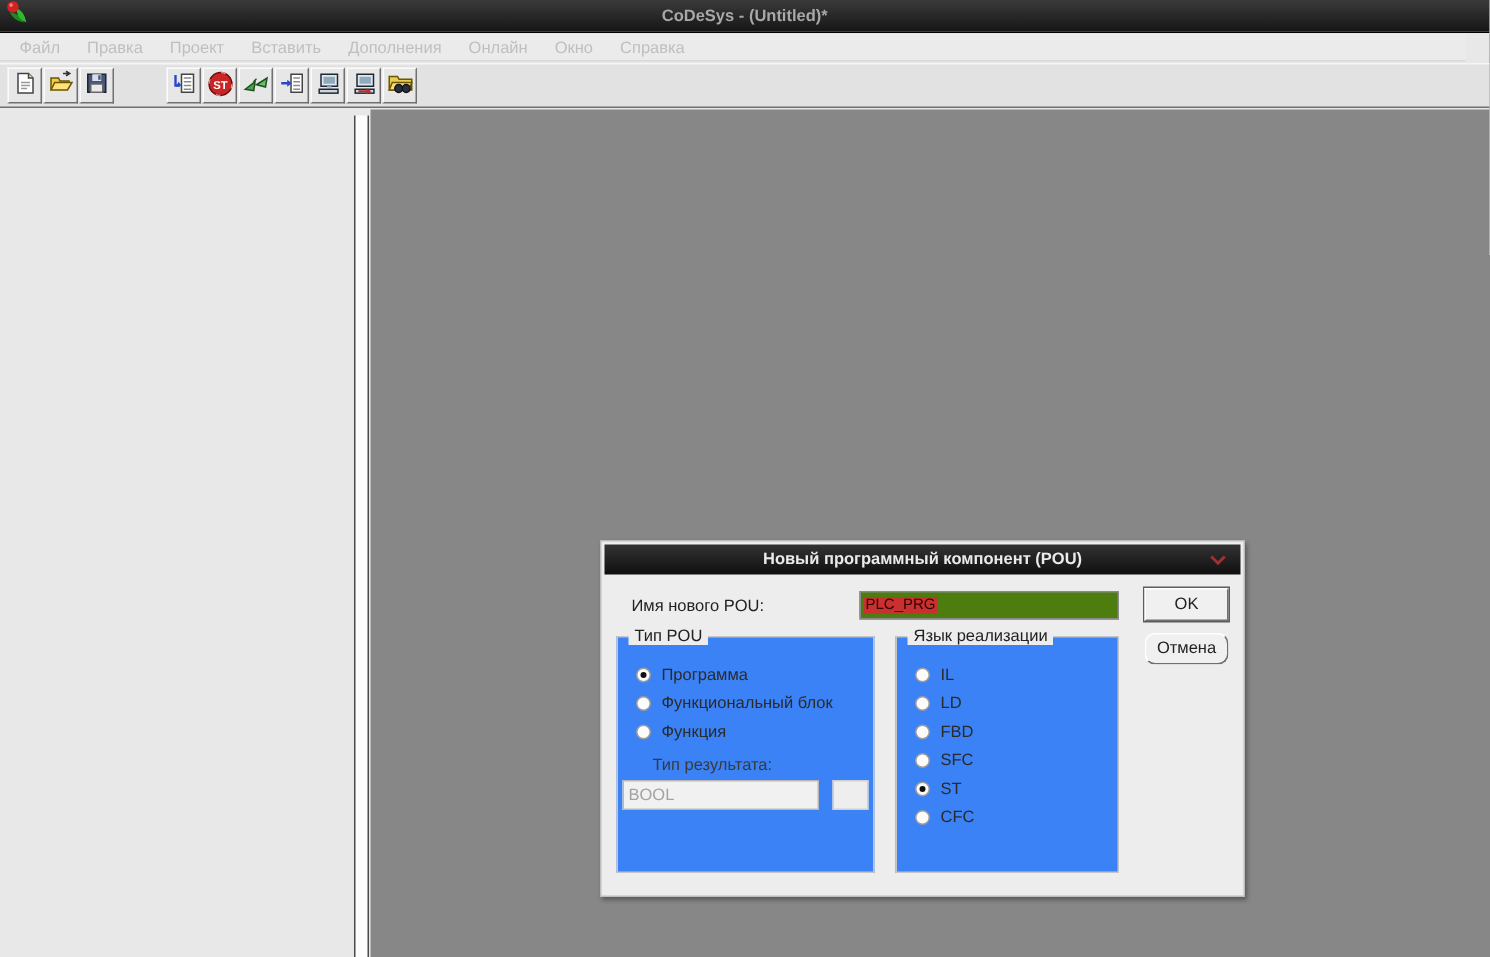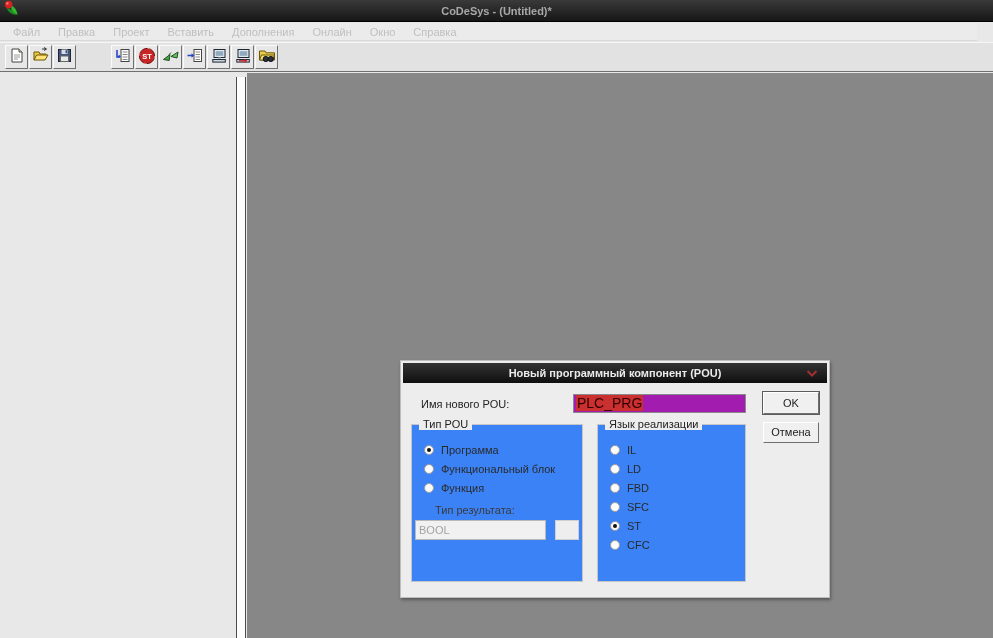--- a/index.html
+++ b/index.html
@@ -45,31 +45,31 @@
   .dialog { position:absolute; left:400px; top:360px; width:430px; height:238px;
     background:#ededed; border:1px solid #bdbdbd; padding:2px;
     box-shadow:1px 2px 3px rgba(0,0,0,.35); }
   .dialog-titlebar { height:20px; background:linear-gradient(#333,#0f0f0f);
     display:flex; align-items:center; justify-content:center; position:relative; }
   .dialog-title { color:#eaeaea; font-size:11px; font-weight:bold; }
   .dialog-chevron { position:absolute; right:9px; top:7px; line-height:0; }
 
   .dlg-label { position:absolute; font-size:11px; color:#222; }
   .name-input { position:absolute; left:172px; top:33px; width:173px; height:19px;
-    background:#a21caf; border:1px solid #8a8a8a; font-size:14px; line-height:17px;
+    background:#4d7c0f; border:1px solid #8a8a8a; font-size:10px; line-height:17px;
     padding-left:2px; cursor:text; }
   .sel-text { background:#c9302f; color:#330000; padding:0 1px; }
 
   .btn95 { position:absolute; width:56px; height:21px; background:#f0f0f0;
     border-top:1px solid #fff; border-left:1px solid #fff;
     border-right:1px solid #6f6f6f; border-bottom:1px solid #6f6f6f;
     font-family:"Liberation Sans",sans-serif; font-size:11px; color:#222;
     text-align:center; line-height:19px; cursor:default; padding:0; }
   .btn-ok { left:362px; top:31px; height:22px; box-shadow:0 0 0 1px #5c5c5c; }
-  .btn-cancel { left:362px; top:61px; }
+  .btn-cancel { left:362px; top:61px;border-radius:7px; }
 
   .groupbox { position:absolute; border:1px solid #c5c5c5; background:#3b82f6; }
   .group-type { left:10px; top:63px; width:172px; height:158px; }
   .group-lang { left:196px; top:63px; width:149px; height:158px; }
   .group-legend { position:absolute; top:-7px; left:7px; background:#ededed;
     padding:0 4px; font-size:11px; color:#222; }
 
   .radio-list { padding-top:15px; }
   .radio-row { display:flex; align-items:center; height:19px; padding-left:12px; }
   .radio-circle { width:10px; height:10px; border-radius:50%; background:#fcfcfc;

